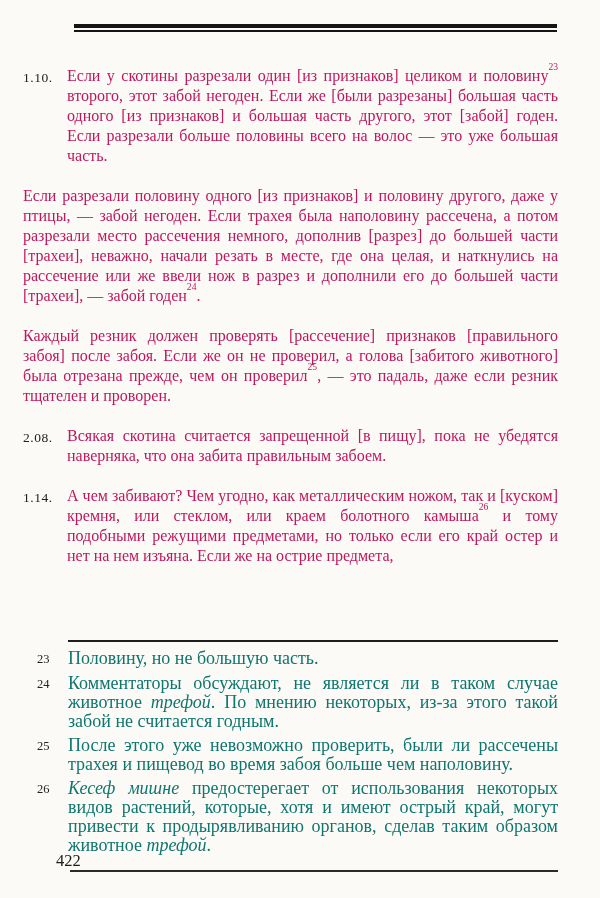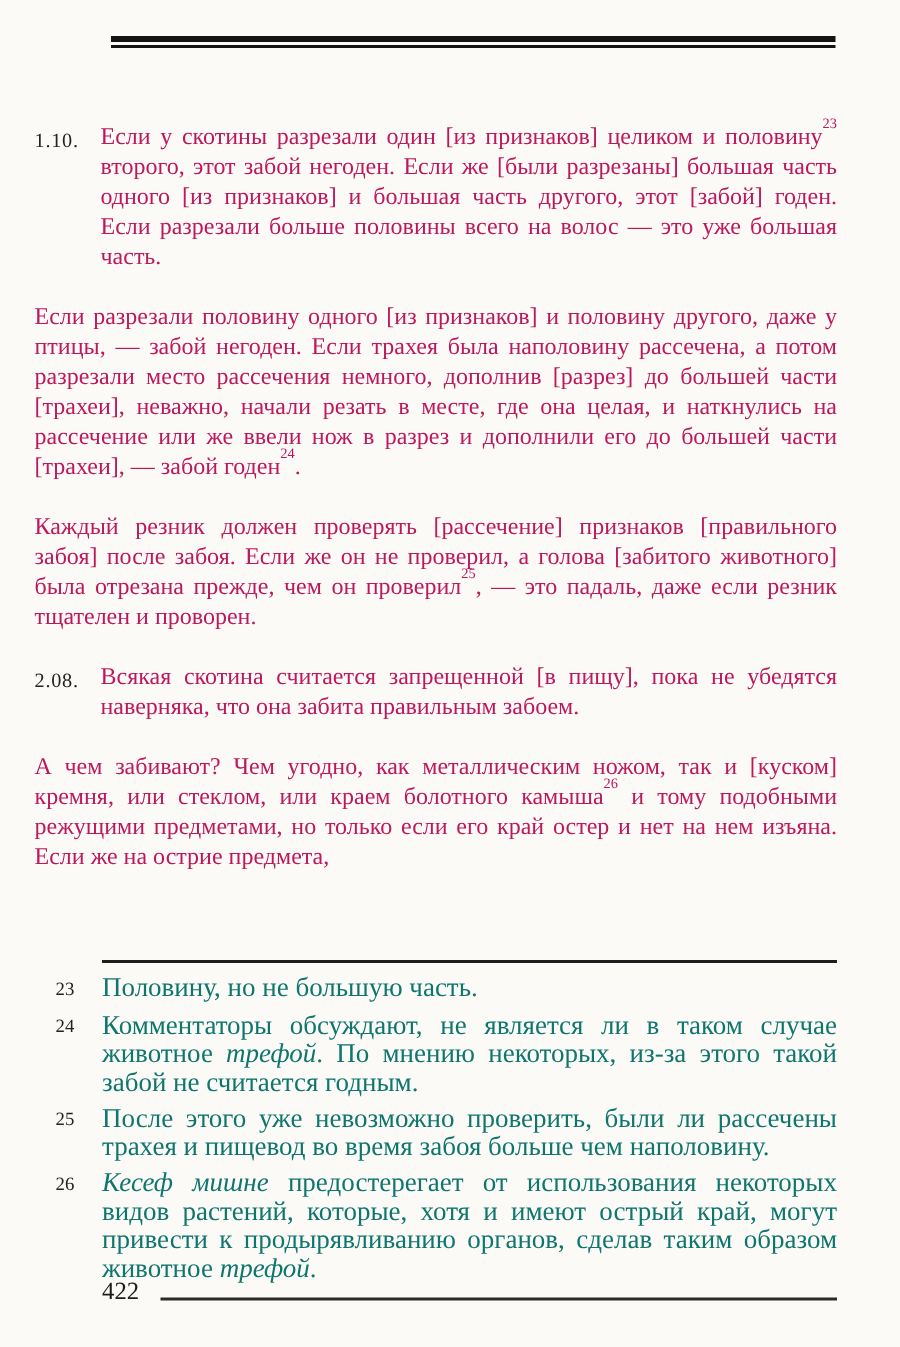--- a/index.html
+++ b/index.html
@@ -19,21 +19,21 @@
     font-size:12px;line-height:14px;letter-spacing:2.2px;
     white-space:nowrap;color:#1d1d1d;
   }
   .header-rule{
     flex:1;margin-left:9px;height:2px;
     border-top:4px solid #141414;border-bottom:2px solid #141414;
   }
 
   
   .content{position:absolute;top:66px;left:23px;width:535px;}
-  .para{display:flex;margin:16px 0 20px 0;}
+  .para{display:flex;margin:0 0 20px 0;}
   .para-num{
     flex:none;width:44px;font-size:13.5px;line-height:20px;
     letter-spacing:0.5px;padding-top:2px;color:#222;
   }
   .para-text{
     flex:1;font-size:16px;line-height:20px;text-align:justify;
     hyphens:auto;-webkit-hyphens:auto;color:#be185d;
   }
   .para-text sup, .fn-text sup{
     font-size:0.6em;line-height:0;position:relative;top:-0.5em;
@@ -48,22 +48,22 @@
     font-size:12.5px;line-height:19px;color:#222;padding-top:1px;
   }
   .fn-text{
     flex:1;font-size:18px;line-height:19px;text-align:justify;
     hyphens:auto;-webkit-hyphens:auto;color:#0f766e;
   }
   .it{font-style:italic;}
 
   
   .page-footer{
-    position:absolute;top:851px;left:68px;right:42px;
-    display:flex;align-items:flex-end;
+    position:absolute;top:851px;left:56px;right:42px;
+    display:flex;flex-direction:column;
   }
   .page-number{font-size:16.5px;line-height:19px;color:#1c1c1c;}
   .footer-rule{flex:1;margin-left:14px;border-bottom:2px solid #2a2a2a;margin-bottom:3px;}
 </style>
 </head>
 <body style="background: rgb(251, 250, 247); color: rgb(28, 28, 28);">
 
 <div class="page">
 
   <div class="page-header">
@@ -79,20 +79,21 @@
         <div class="para-text"><span>Если разрезали половину одного [из признаков] и половину другого, даже у птицы, — забой негоден. Если трахея была наполовину рассечена, а потом разрезали место рассечения немного, дополнив [разрез] до большей части [трахеи], неважно, начали резать в месте, где она целая, и наткнулись на рассечение или же ввели нож в разрез и дополнили его до большей части [трахеи], — забой годен</span><sup>24</sup><span>.</span></div>
       </div>
       <div class="para">
         <div class="para-text"><span>Каждый резник должен проверять [рассечение] признаков [правильного забоя] после забоя. Если же он не проверил, а голова [забитого животного] была отрезана прежде, чем он проверил</span><sup>25</sup><span>, — это падаль, даже если резник тщателен и проворен.</span></div>
       </div>
       <div class="para">
         <div class="para-num">2.08.</div>
         <div class="para-text"><span>Всякая скотина считается запрещенной [в пищу], пока не убедятся наверняка, что она забита правильным забоем.</span></div>
       </div>
       <div class="para">
+        <div class="para-num">1.14.</div>
         <div class="para-text"><span>А чем забивают? Чем угодно, как металлическим ножом, так и [куском] кремня, или стеклом, или краем болотного камыша</span><sup>26</sup><span> и тому подобными режущими предметами, но только если его край остер и нет на нем изъяна. Если же на острие предмета,</span></div>
       </div>
     </div>
 
   <div class="footnotes">
     <div class="fn-rule"></div>
     <div>
         <div class="fn">
           <div class="fn-num">23</div>
           <div class="fn-text"><span>Половину, но не большую часть.</span></div>

